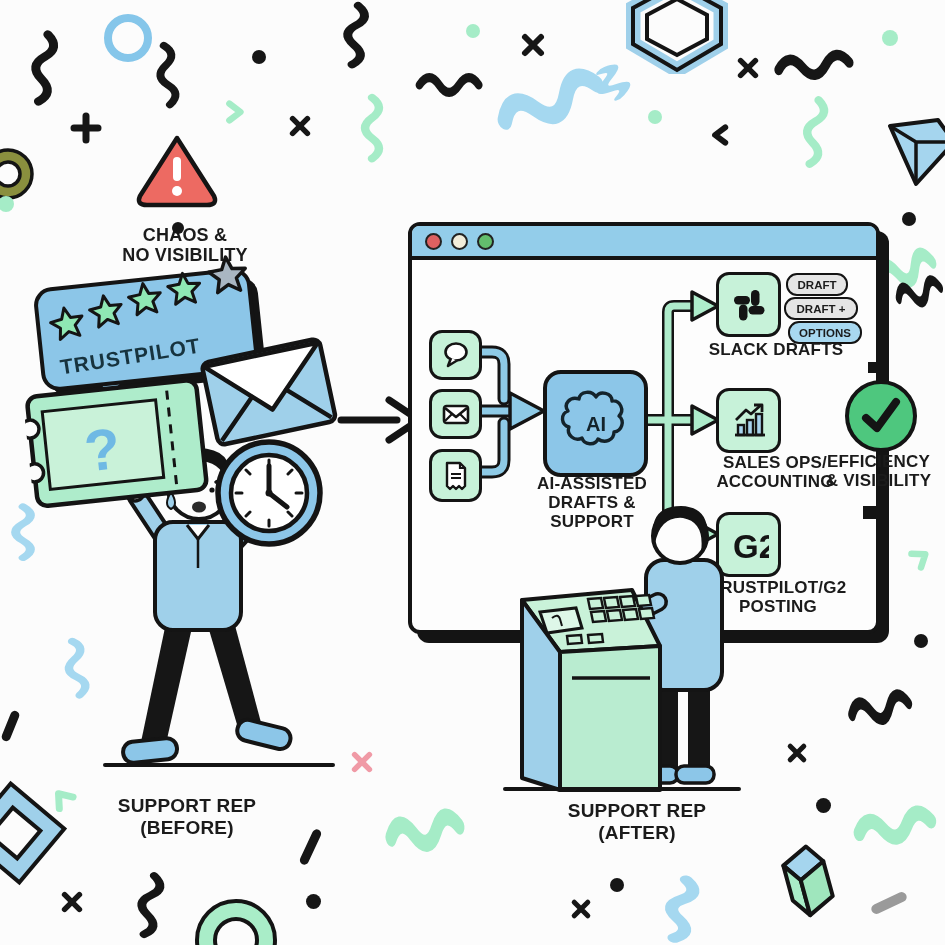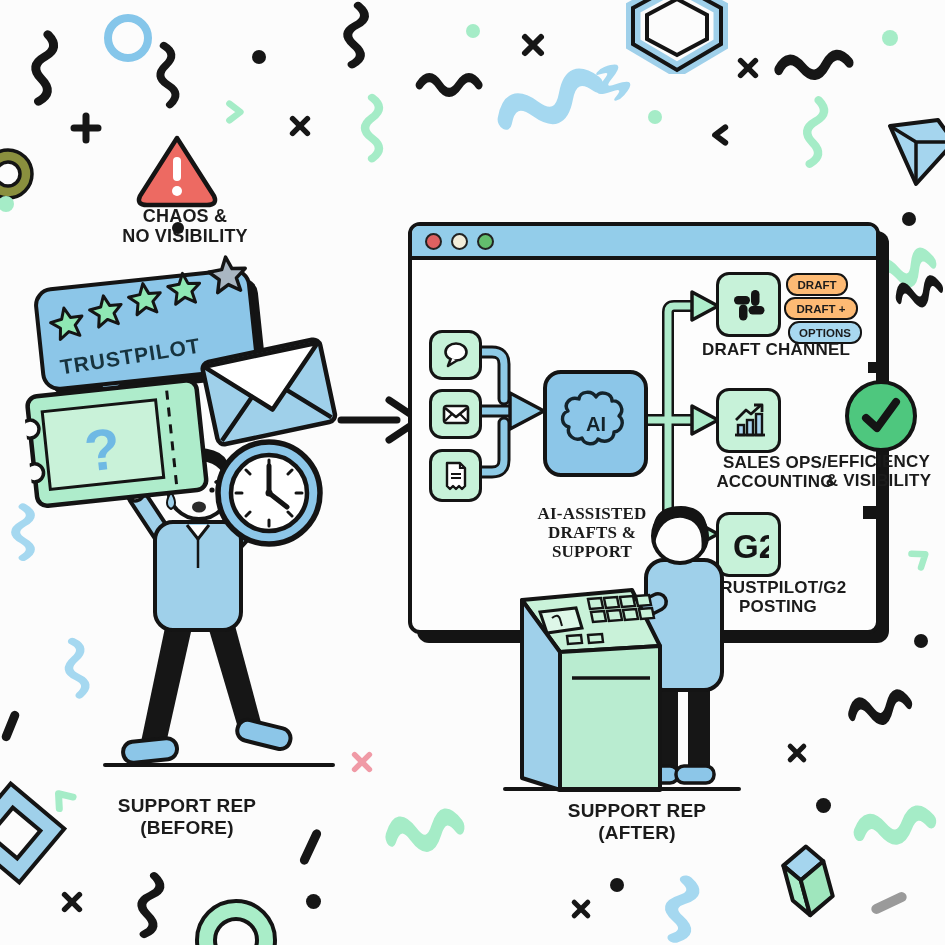--- a/index.html
+++ b/index.html
@@ -2,38 +2,38 @@
 <html><head>
 <meta charset="utf-8">
 <style>
   html,body{margin:0;padding:0;background:#e8e8e8;}
   #canvas{position:relative;width:945px;height:945px;background:#fcfcfc;overflow:hidden;
           font-family:"Liberation Sans",sans-serif;color:#1b1b1b;}
   .abs{position:absolute;}
   .lbl{position:absolute;font-weight:700;text-align:center;line-height:1.1;color:#1b1b1b;letter-spacing:.2px;}
   .lbl div{white-space:nowrap;}
   .f17{font-size:17px;line-height:19px;}
-  .f18{font-size:18px;line-height:20px;}
+  .f18{font-size:18px;line-height:20px;margin-top:19px;}
   .f19{font-size:19px;line-height:22px;}
   .f21{font-size:21px;letter-spacing:.4px;}
   
   #window{position:absolute;left:408px;top:222px;width:464px;height:404px;background:#fdfdfd;
           border:4px solid #141414;border-radius:12px;box-shadow:9px 9px 0 0 #141414;z-index:1;}
   #titlebar{height:30px;background:#93cdea;border-bottom:4px solid #141414;border-radius:7px 7px 0 0;
             display:flex;align-items:center;gap:9px;padding-left:13px;}
   .wdot{width:13px;height:13px;border-radius:50%;border:2.5px solid #222;}
   .wdot.red{background:#dd6161;} .wdot.cream{background:#f2edda;} .wdot.green{background:#63bd6d;}
   
   .gnode{position:absolute;background:#c7f2d9;border:3.5px solid #141414;border-radius:13px;
          display:flex;align-items:center;justify-content:center;z-index:2;}
   #ai-box{position:absolute;left:543px;top:370px;width:97px;height:99px;background:#8cc6e8;
           border:4px solid #141414;border-radius:18px;display:flex;align-items:center;justify-content:center;z-index:2;}
   .badge{position:absolute;height:19px;border:2.5px solid #141414;border-radius:11px;
          font-size:11.5px;font-weight:700;display:flex;align-items:center;justify-content:center;z-index:2;}
-  .badge.green{background:#fdba74;} .badge.blue{background:#a8d8f0;}
+  .badge.green{background:#e5e5e5;} .badge.blue{background:#a8d8f0;}
   #check-circle{position:absolute;left:845px;top:380px;width:64px;height:64px;background:#4ec77e;
                 border:4.5px solid #141414;border-radius:50%;display:flex;align-items:center;justify-content:center;z-index:5;}
   .blksq{position:absolute;background:#141414;z-index:5;}
   .groundline{position:absolute;height:4px;background:#141414;border-radius:2px;}
   svg{display:block;}
 </style>
 </head>
 <body>
 
 <div id="canvas">
@@ -197,21 +197,21 @@
       <polygon points="40,68 74,86 40,104" fill="#8ecae6" stroke="#141414" stroke-width="3.5" stroke-linejoin="round"></polygon>
     </svg>
   </div>
 
   <div id="ai-box">
     <svg width="82" height="74" viewBox="0 0 82 74">
       <path d="M41,10 c-4,-7 -16,-6 -17,2 c-9,-3 -16,5 -11,12 c-8,3 -7,14 1,16 c-3,8 6,15 13,11 c2,7 13,8 16,1 c7,5 16,1 16,-7 c8,-1 11,-11 5,-16 c6,-6 1,-16 -7,-15 c0,-8 -12,-11 -16,-4 z" fill="none" stroke="#14232b" stroke-width="3.4" stroke-linejoin="round"></path>
       <text x="41" y="44" text-anchor="middle" font-size="20" font-weight="bold" fill="#14232b" font-family="Liberation Sans, sans-serif">AI</text>
     </svg>
   </div>
-  <div class="lbl f17" style="left:525px;top:504px;width:134px;z-index:2;font-family:Liberation Serif, serif;">
+  <div class="lbl f17" style="left:525px;top:474px;width:134px;z-index:2;">
     <div>AI-ASSISTED</div>
     <div>DRAFTS &amp;</div>
     <div>SUPPORT</div>
   </div>
 
   <div class="abs" style="left:640px;top:280px;z-index:1;">
     <svg width="86" height="285" viewBox="0 0 86 285">
       <g fill="none" stroke="#141414" stroke-width="12" stroke-linecap="round">
         <path d="M2,140 H56"></path>
           <path d="M28,140 V32 Q28,26 34,26 H54"></path>
@@ -234,21 +234,21 @@
     <svg width="36" height="36" viewBox="0 0 36 36" fill="#141414">
       <rect x="20" y="3" width="8.5" height="16" rx="4.2"></rect>
       <rect x="8" y="17.5" width="8.5" height="16" rx="4.2"></rect>
       <rect x="3" y="9" width="16" height="8.5" rx="4.2"></rect>
       <rect x="17.5" y="19" width="16" height="8.5" rx="4.2"></rect>
     </svg>
   </div>
   <div class="badge green" style="left:786px;top:273px;width:58px;">DRAFT</div>
   <div class="badge green" style="left:784px;top:297px;width:70px;">DRAFT +</div>
   <div class="badge blue" style="left:788px;top:321px;width:70px;">OPTIONS</div>
-  <div class="lbl f17" style="left:686px;top:340px;width:180px;z-index:2;">DRAFT CHANNEL</div>
+  <div class="lbl f17" style="left:686px;top:340px;width:180px;z-index:2;">SLACK DRAFTS</div>
 
   <div class="gnode" style="left:716px;top:388px;width:59px;height:59px;">
     <svg width="40" height="40" viewBox="0 0 40 40">
       <rect x="9" y="24" width="6" height="10" fill="#a8d4ee" stroke="#141414" stroke-width="2.4"></rect>
       <rect x="18" y="19" width="6" height="15" fill="#a8d4ee" stroke="#141414" stroke-width="2.4"></rect>
       <rect x="27" y="13" width="6" height="21" fill="#a8d4ee" stroke="#141414" stroke-width="2.4"></rect>
       <path d="M6,34 H36" stroke="#141414" stroke-width="2.8"></path>
       <path d="M7,19 L17,9 L22,13 L32,4" fill="none" stroke="#141414" stroke-width="2.8" stroke-linejoin="round"></path>
       <path d="M25,4 H33 V11" fill="none" stroke="#141414" stroke-width="2.8" stroke-linejoin="round"></path>
     </svg>

